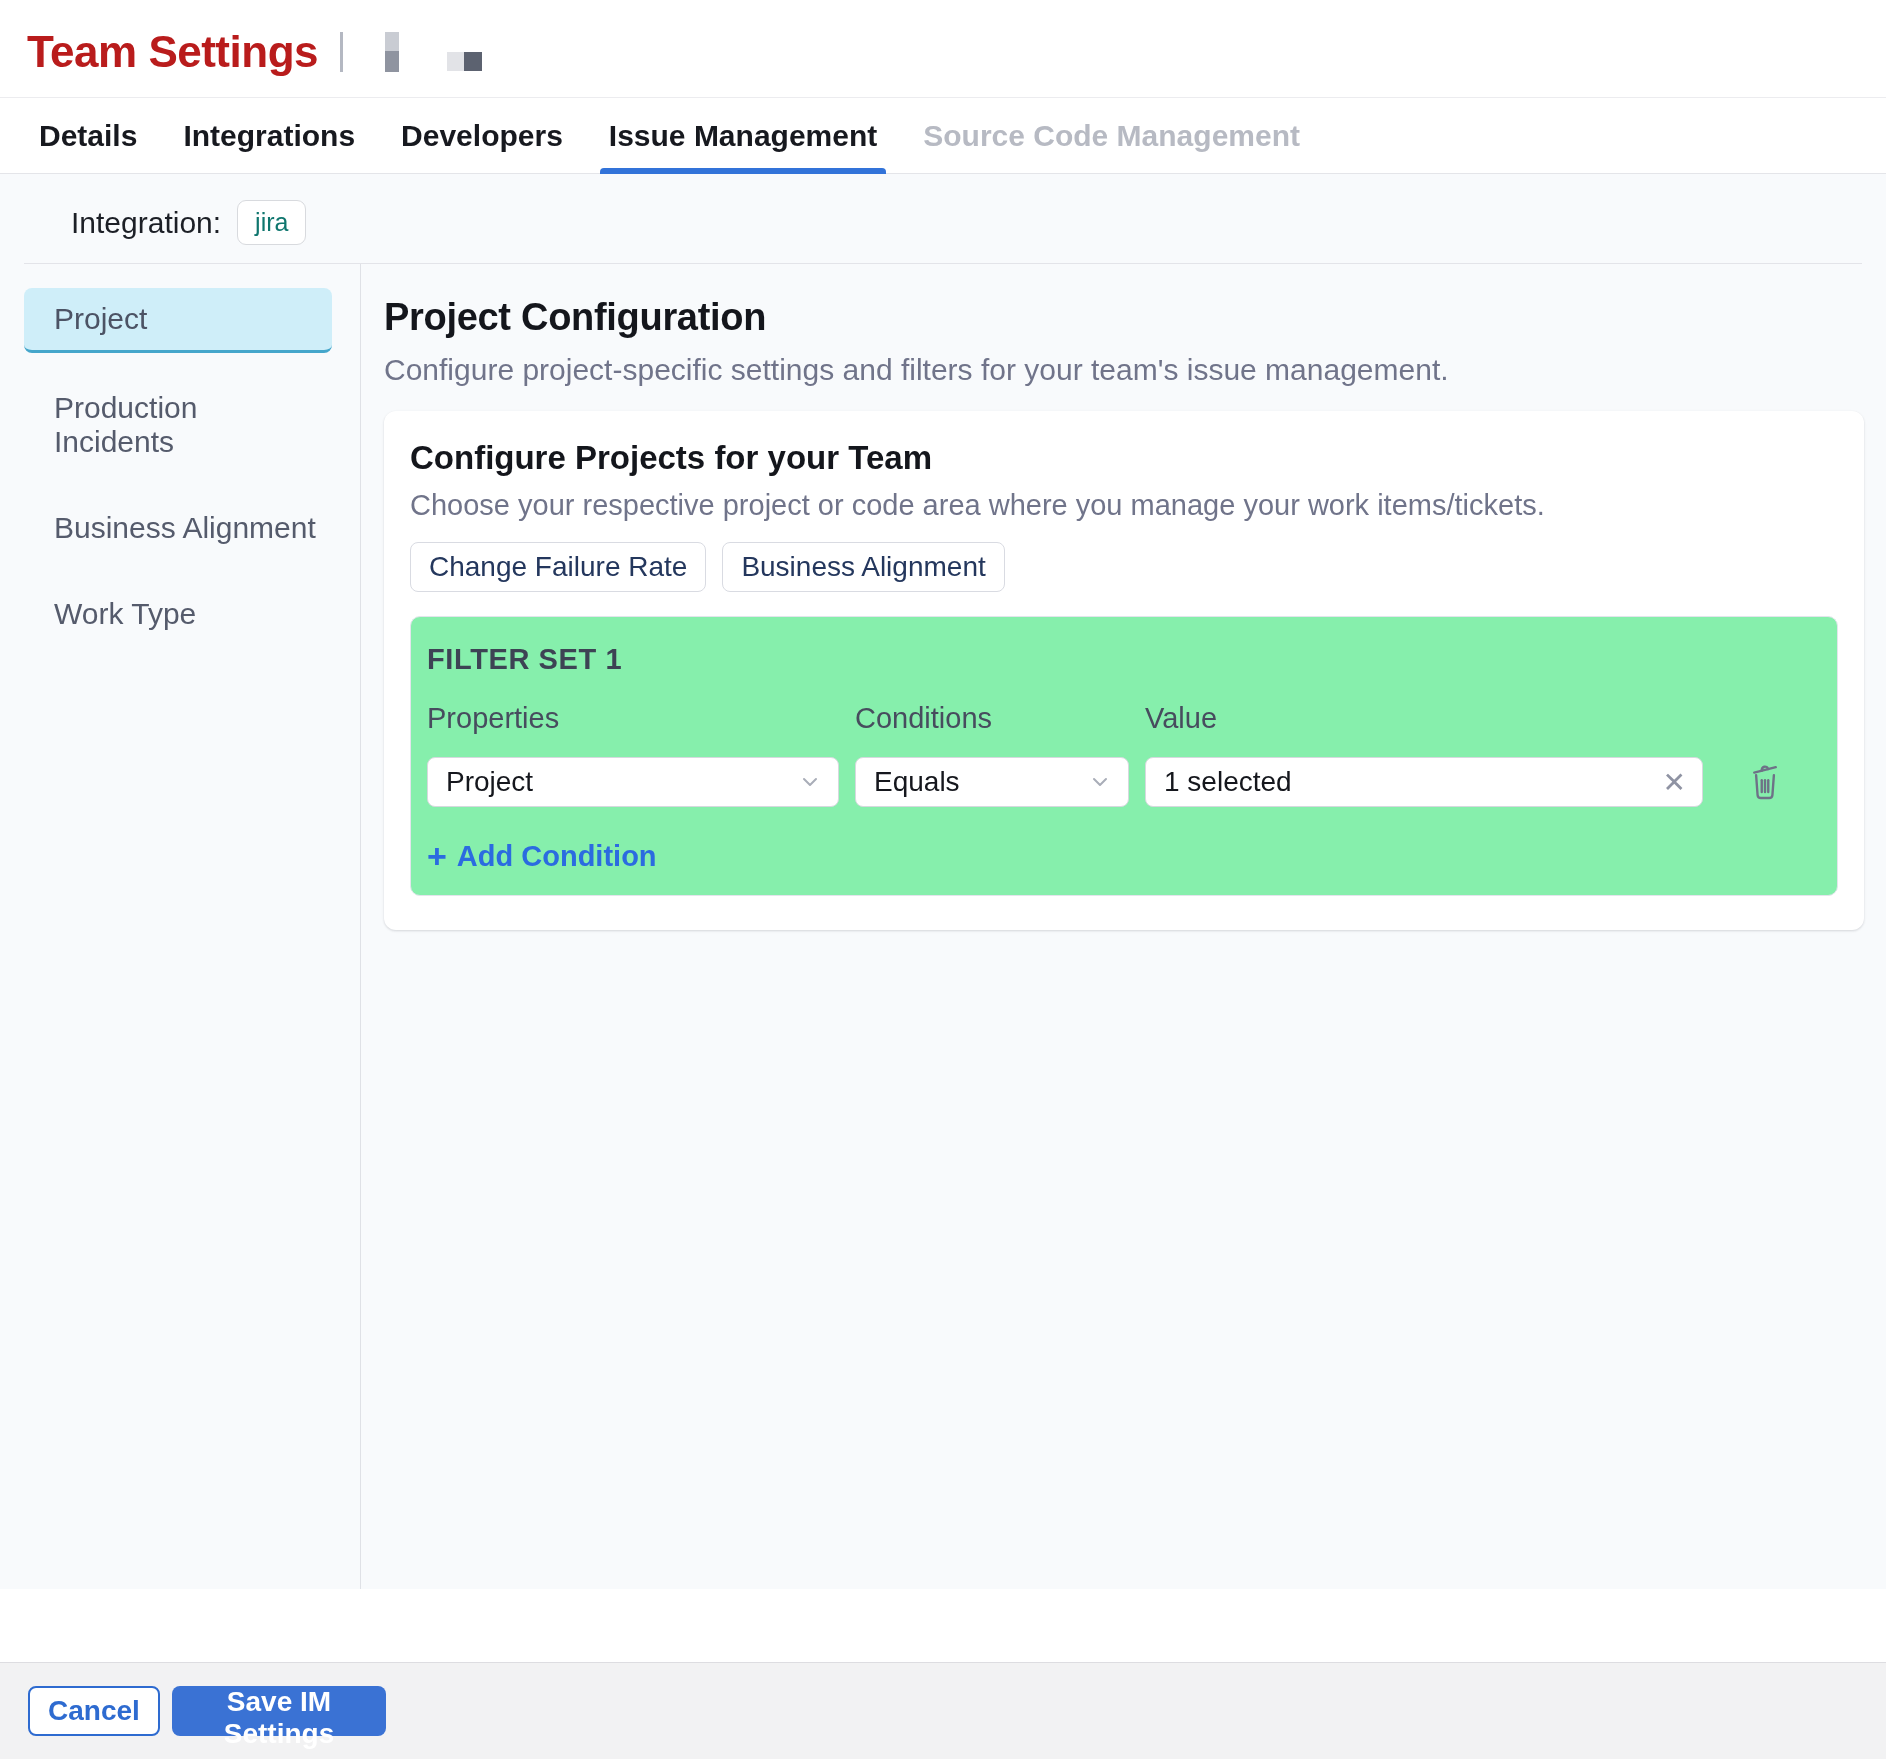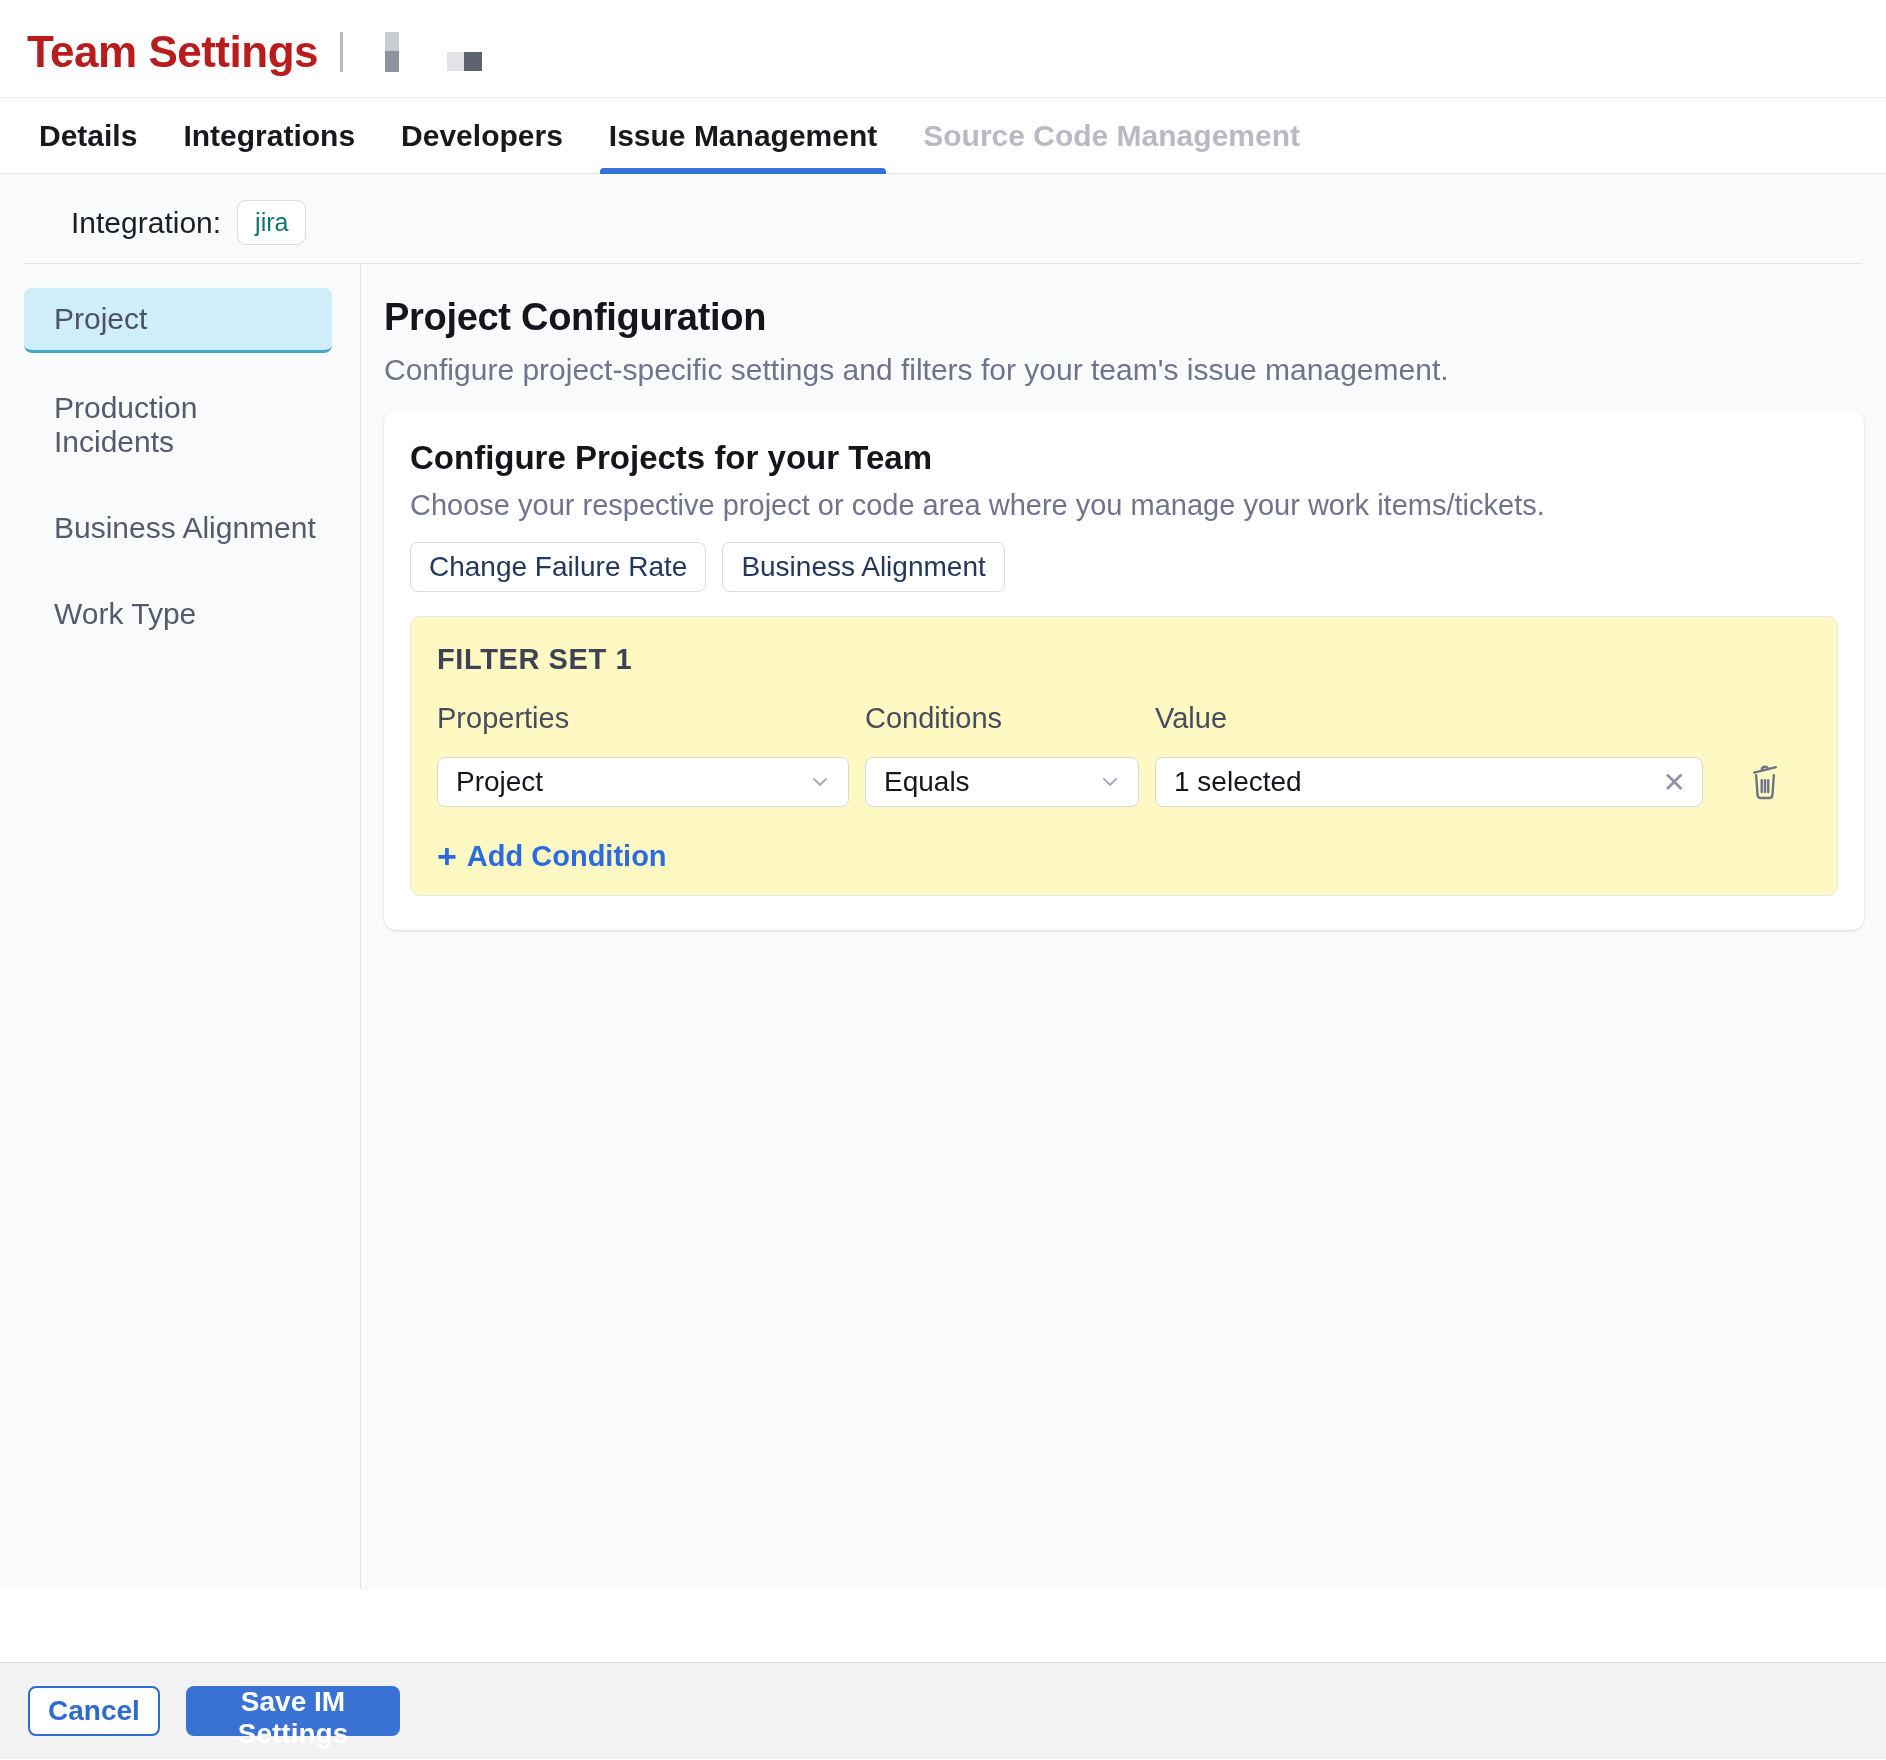--- a/index.html
+++ b/index.html
@@ -45,40 +45,40 @@
 
   .card { margin-top:24px; background:#fff; border-radius:12px;
     box-shadow:0 1px 3px rgba(16,24,40,.10), 0 1px 2px rgba(16,24,40,.06);
     padding:28px 26px 34px 26px; }
   .card-title { font-size:33px; font-weight:bold; color:#14161c; }
   .card-subtitle { margin-top:12px; font-size:29px; color:#70748a; }
 
   .chips { display:flex; gap:16px; margin-top:20px; }
   .chip { padding:8px 18px; background:#fff; border:1px solid #d9dbe2; border-radius:8px; font-size:28px; color:var(--chip-text); cursor:pointer; }
 
-  .filter-box { margin-top:24px; border:1px solid #e3e5ec; border-radius:10px; padding:26px 26px 22px 26px; background:#fef9c3; }
+  .filter-box { margin-top:24px; border:1px solid #e3e5ec; border-radius:10px; padding:26px 26px 22px 16px; background:#86efac; }
   .filter-title { font-size:29px; font-weight:bold; color:#3d4354; letter-spacing:0.6px; }
   .filter-grid { display:flex; gap:16px; margin-top:26px; }
   .fcol-props { width:412px; } .fcol-cond { width:274px; } .fcol-val { flex:1; }
   .fcol-trash { width:92px; display:flex; align-items:center; justify-content:center; padding-top:56px; }
   .fcol-label { font-size:29px; font-weight:400; color:#474c5e; margin-bottom:22px; }
   .field { height:50px; border:1px solid #d6d9de; border-radius:8px; background:#fff;
     display:flex; align-items:center; justify-content:space-between; padding:0 16px 0 18px;
     font-size:28px; color:#15171d; cursor:pointer; }
   .chev { display:flex; }
   .clear-x { font-size:28px; color:#8f93a3; cursor:pointer; }
   .trash-btn { background:none; border:none; cursor:pointer; display:flex; }
   .add-cond { display:inline-flex; align-items:center; gap:10px; margin-top:32px;
     color:#2b6be0; font-size:29px; font-weight:bold; cursor:pointer; }
   .plus { font-size:34px; font-weight:bold; line-height:1; }
 
   
   .white-band { height:73px; background:#fff; }
   .footer { height:97px; background:#f2f2f3; border-top:1px solid #dddde1;
-    display:flex; align-items:center; padding:0 28px; gap:26px; }
+    display:flex; align-items:center; padding:0 28px; gap:12px; }
   .btn { height:50px; border-radius:8px; font-size:28px; font-weight:bold;
     font-family:"Liberation Sans", sans-serif; cursor:pointer; }
   .btn-cancel { width:132px; background:#fff; border:2px solid var(--btn-blue); color:var(--btn-blue); }
   .btn-save { width:214px; background:var(--save); border:none; color:#fff; }
 </style>
 </head>
 <body>
 
 <div class="header">
   <div class="title-row">

